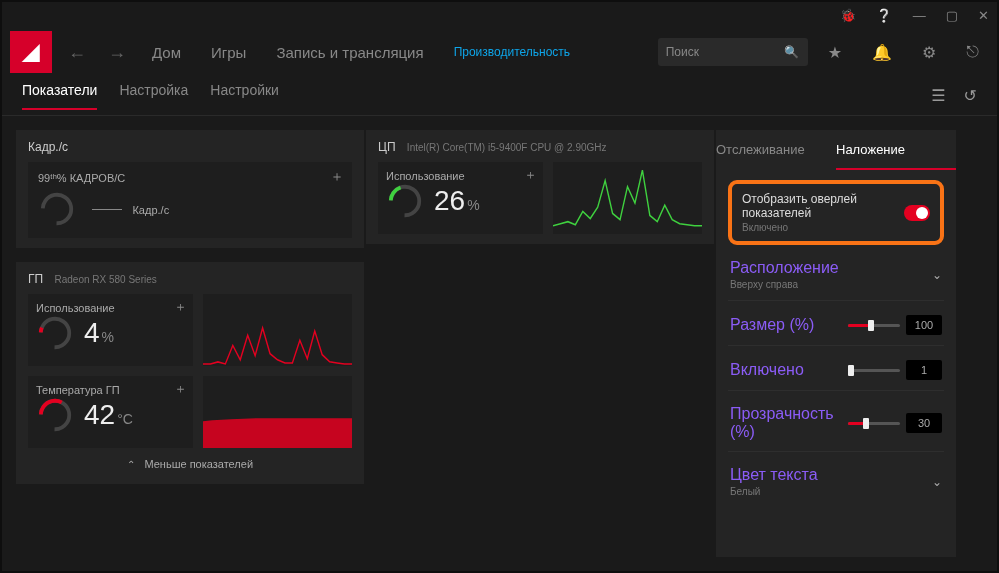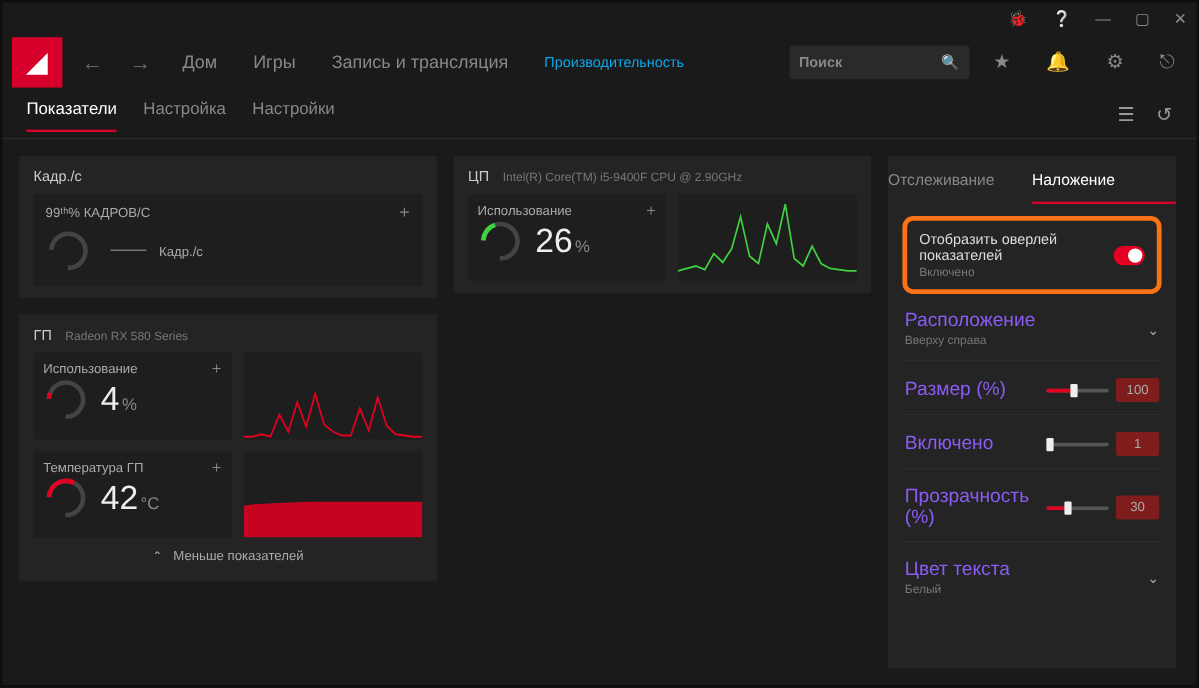--- a/index.html
+++ b/index.html
@@ -5,28 +5,28 @@
   * { box-sizing: border-box; margin: 0; padding: 0; font-family: 'Segoe UI', Arial, sans-serif; }
   body { background: #0e0e0e; width: 999px; height: 573px; overflow: hidden; color: #ccc; }
   .app { background: #1a1a1a; width: 995px; height: 569px; margin: 2px; display: flex; flex-direction: column; }
   .titlebar { height: 26px; background: #1a1a1a; display: flex; justify-content: flex-end; align-items: center; padding-right: 8px; gap: 20px; }
   .titlebar .tb-icon { color: #888; font-size: 13px; cursor: pointer; }
   .header { height: 48px; display: flex; align-items: center; padding: 0 8px; gap: 10px; }
   .logo { width: 42px; height: 42px; background: #d6002a; color: #fff; font-weight: bold; display: flex; align-items: center; justify-content: center; font-size: 22px; }
   .nav-arrow { color: #666; font-size: 18px; padding: 0 6px; cursor: pointer; }
   .nav-item { color: #888; font-size: 15px; padding: 0 10px; cursor: pointer; }
   .nav-item.active { color: #0ea5e9; font-size: 12px; }
-  .search-box { margin-left: auto; background: #2a2a2a; border-radius: 3px; width: 150px; height: 28px; display: flex; align-items: center; padding: 0 8px; color: #888; font-size: 12px; font-weight: bold; }
+  .search-box { margin-left: auto; background: #2a2a2a; border-radius: 3px; width: 150px; height: 28px; display: flex; align-items: center; padding: 0 8px; color: #888; font-size: 12px; }
   .search-box .sp { flex: 1; }
   .hbtn { color: #888; font-size: 16px; padding: 0 10px; cursor: pointer; }
   .subnav { height: 40px; display: flex; align-items: center; padding: 0 20px; gap: 22px; border-bottom: 1px solid #2a2a2a; }
   .subtab { color: #888; font-size: 14px; cursor: pointer; padding-bottom: 10px; border-bottom: 2px solid transparent; }
   .subtab.active { color: #fff; border-bottom-color: #d6002a; }
   .subnav-right { margin-left: auto; display: flex; gap: 18px; color: #999; font-size: 16px; }
-  .content { flex: 1; display: flex; padding: 14px; gap: 14px; overflow: hidden; }
+  .content { flex: 1; display: flex; padding: 14px; gap: 2px; overflow: hidden; }
   .left { width: 348px; display: flex; flex-direction: column; gap: 14px; }
   .mid { width: 348px; display: flex; flex-direction: column; gap: 14px; }
   .right { width: 240px; background: #242424; padding: 0; display: flex; flex-direction: column; }
   .panel { background: #242424; padding: 10px 12px; }
   .panel-header { font-size: 12px; color: #ccc; margin-bottom: 8px; }
   .panel-inner { background: #1e1e1e; padding: 10px; position: relative; }
   .panel-inner .plus { position: absolute; top: 6px; right: 8px; color: #888; font-size: 14px; }
   .gauge-row { display: flex; align-items: center; gap: 10px; }
   .gauge-small { width: 38px; height: 38px; position: relative; }
   .gauge-small svg { width: 38px; height: 38px; }
@@ -57,21 +57,21 @@
   .toggle::after { content: ''; position: absolute; right: 2px; top: 2px; width: 12px; height: 12px; background: #fff; border-radius: 50%; }
   .setting-row { display: flex; align-items: center; justify-content: space-between; padding: 10px 2px; border-bottom: 1px solid #2e2e2e; }
   .setting-row:last-child { border-bottom: none; }
   .setting-label .t1 { font-size: 16px; color: #8b5cf6; }
   .setting-label .t2 { font-size: 10px; color: #777; margin-top: 2px; }
   .chev-down { color: #aaa; font-size: 12px; }
   .slider { display: flex; align-items: center; gap: 6px; }
   .slider-track { width: 52px; height: 3px; background: #555; border-radius: 2px; position: relative; }
   .slider-track .fill { position: absolute; left: 0; top: 0; height: 3px; background: #e40020; border-radius: 2px; }
   .slider-track .knob { position: absolute; top: -4px; width: 6px; height: 11px; background: #eee; border-radius: 1px; }
-  .slider-val { width: 36px; height: 20px; background: #7f1d1d; color: #aaa; font-size: 11px; text-align: center; line-height: 20px; border-radius: 2px; }
+  .slider-val { width: 36px; height: 20px; background: #000000; color: #aaa; font-size: 11px; text-align: center; line-height: 20px; border-radius: 2px; }
 </style>
 </head>
 <body>
 
 <div class="app">
   <div class="titlebar">
     <span class="tb-icon">🐞</span>
     <span class="tb-icon">❔</span>
     <span class="tb-icon">—</span>
     <span class="tb-icon">▢</span>

